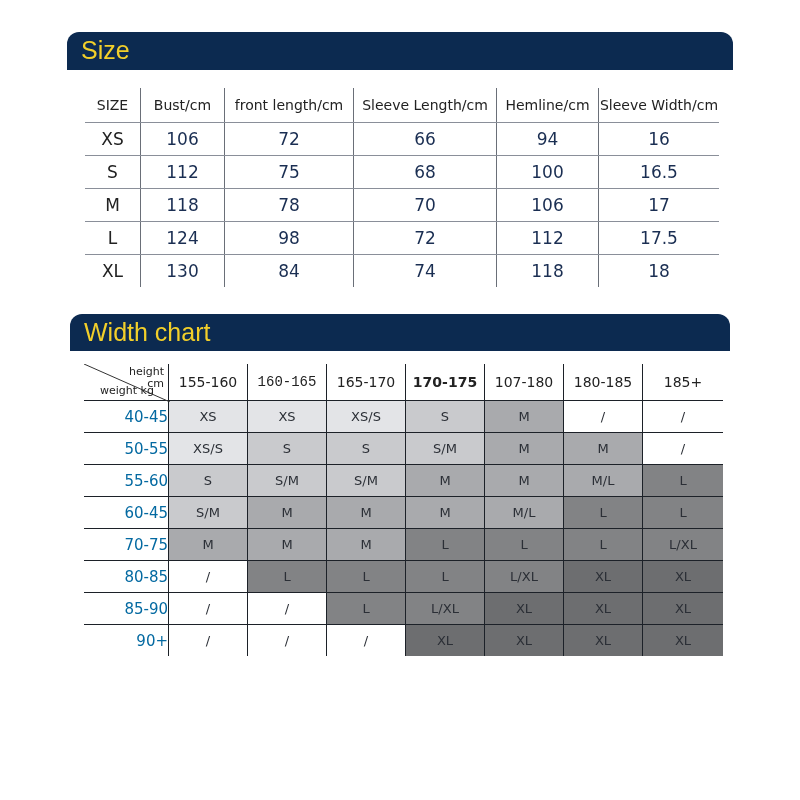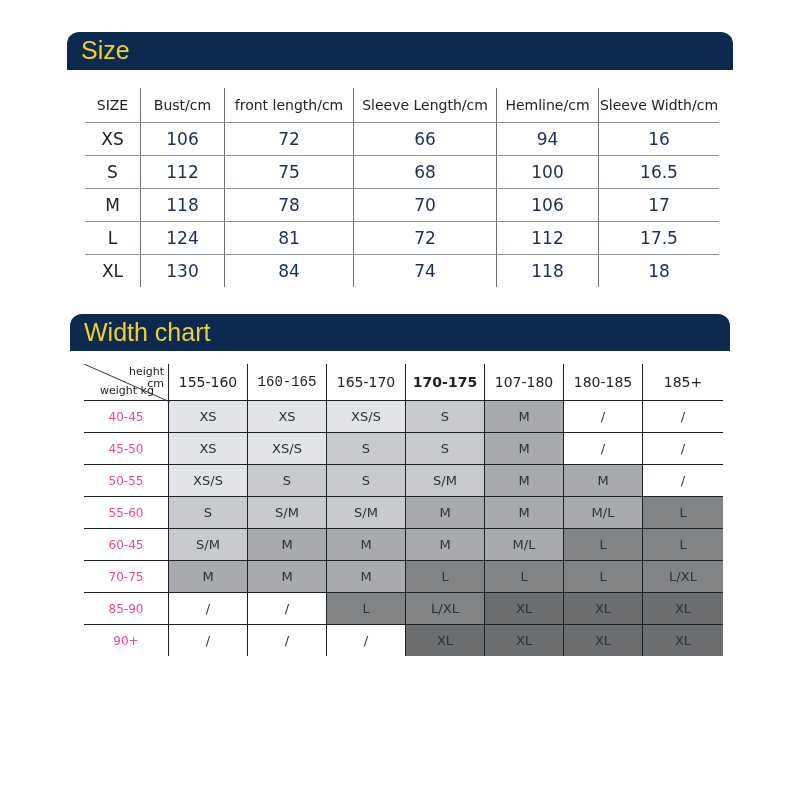--- a/index.html
+++ b/index.html
@@ -9,21 +9,21 @@
   #b2{left:70px;top:314px;width:660px;height:37px;}
   table{border-collapse:collapse;position:absolute;}
   #t1{left:85px;top:88px;}
   #t1 td,#t1 th{font-weight:normal;text-align:center;border-bottom:1.5px solid #8a8f99;border-left:1.5px solid #6a6f78;height:32px;padding:0;font-size:17px;color:#1a2e52;}
   #t1 th{font-size:14px;color:#222;height:34px;}
   #t1 tr>*:first-child{border-left:none;color:#222;}
   #t1 tr:last-child td{border-bottom:none;}
   #t2{left:84px;top:364px;}
   #t2 td,#t2 th{font-weight:normal;text-align:center;border:1.5px solid #1c2128;padding:0;height:31px;font-size:13px;color:#2b2f36;}
   #t2 th{height:36px;font-size:14px;color:#222;border-top:none;background:#fff;}
-  #t2 td.rowh{font-size:12px;color:#ec4899;background:#fff;border-left:none;}
+  #t2 td.rowh{font-size:15px;color:#0369a1;background:#fff;border-left:none;text-align:right;}
   #t2 tr:last-child td{border-bottom:none;}
   #t2 tr>*:last-child{border-right:none;}
   .corner{position:relative;width:84px;border-left:none !important;}
   .corner svg{position:absolute;left:0;top:0;}
   .corner .h{position:absolute;right:4px;top:2px;font-size:11px;line-height:12px;text-align:right;color:#222;}
   .corner .w{position:absolute;left:16px;bottom:3px;font-size:11px;color:#222;}
 </style>
 </head>
 <body>
 
@@ -61,21 +61,21 @@
         <td>M</td>
         <td>118</td>
         <td>78</td>
         <td>70</td>
         <td>106</td>
         <td>17</td>
       </tr>
       <tr>
         <td>L</td>
         <td>124</td>
-        <td>81</td>
+        <td>98</td>
         <td>72</td>
         <td>112</td>
         <td>17.5</td>
       </tr>
       <tr>
         <td>XL</td>
         <td>130</td>
         <td>84</td>
         <td>74</td>
         <td>118</td>
@@ -110,30 +110,20 @@
         <td class="rowh">40-45</td>
         <td style="background: rgb(227, 228, 231);">XS</td>
         <td style="background: rgb(227, 228, 231);">XS</td>
         <td style="background: rgb(227, 228, 231);">XS/S</td>
         <td style="background: rgb(201, 202, 205);">S</td>
         <td style="background: rgb(169, 170, 173);">M</td>
         <td style="background: rgb(255, 255, 255);">/</td>
         <td style="background: rgb(255, 255, 255);">/</td>
       </tr>
       <tr>
-        <td class="rowh">45-50</td>
-        <td style="background: rgb(227, 228, 231);">XS</td>
-        <td style="background: rgb(227, 228, 231);">XS/S</td>
-        <td style="background: rgb(201, 202, 205);">S</td>
-        <td style="background: rgb(201, 202, 205);">S</td>
-        <td style="background: rgb(169, 170, 173);">M</td>
-        <td style="background: rgb(255, 255, 255);">/</td>
-        <td style="background: rgb(255, 255, 255);">/</td>
-      </tr>
-      <tr>
         <td class="rowh">50-55</td>
         <td style="background: rgb(227, 228, 231);">XS/S</td>
         <td style="background: rgb(201, 202, 205);">S</td>
         <td style="background: rgb(201, 202, 205);">S</td>
         <td style="background: rgb(201, 202, 205);">S/M</td>
         <td style="background: rgb(169, 170, 173);">M</td>
         <td style="background: rgb(169, 170, 173);">M</td>
         <td style="background: rgb(255, 255, 255);">/</td>
       </tr>
       <tr>
@@ -160,20 +150,30 @@
         <td class="rowh">70-75</td>
         <td style="background: rgb(169, 170, 173);">M</td>
         <td style="background: rgb(169, 170, 173);">M</td>
         <td style="background: rgb(169, 170, 173);">M</td>
         <td style="background: rgb(130, 131, 133);">L</td>
         <td style="background: rgb(130, 131, 133);">L</td>
         <td style="background: rgb(130, 131, 133);">L</td>
         <td style="background: rgb(130, 131, 133);">L/XL</td>
       </tr>
       <tr>
+        <td class="rowh">80-85</td>
+        <td style="background: rgb(255, 255, 255);">/</td>
+        <td style="background: rgb(130, 131, 133);">L</td>
+        <td style="background: rgb(130, 131, 133);">L</td>
+        <td style="background: rgb(130, 131, 133);">L</td>
+        <td style="background: rgb(130, 131, 133);">L/XL</td>
+        <td style="background: rgb(109, 110, 112);">XL</td>
+        <td style="background: rgb(109, 110, 112);">XL</td>
+      </tr>
+      <tr>
         <td class="rowh">85-90</td>
         <td style="background: rgb(255, 255, 255);">/</td>
         <td style="background: rgb(255, 255, 255);">/</td>
         <td style="background: rgb(130, 131, 133);">L</td>
         <td style="background: rgb(130, 131, 133);">L/XL</td>
         <td style="background: rgb(109, 110, 112);">XL</td>
         <td style="background: rgb(109, 110, 112);">XL</td>
         <td style="background: rgb(109, 110, 112);">XL</td>
       </tr>
       <tr>

